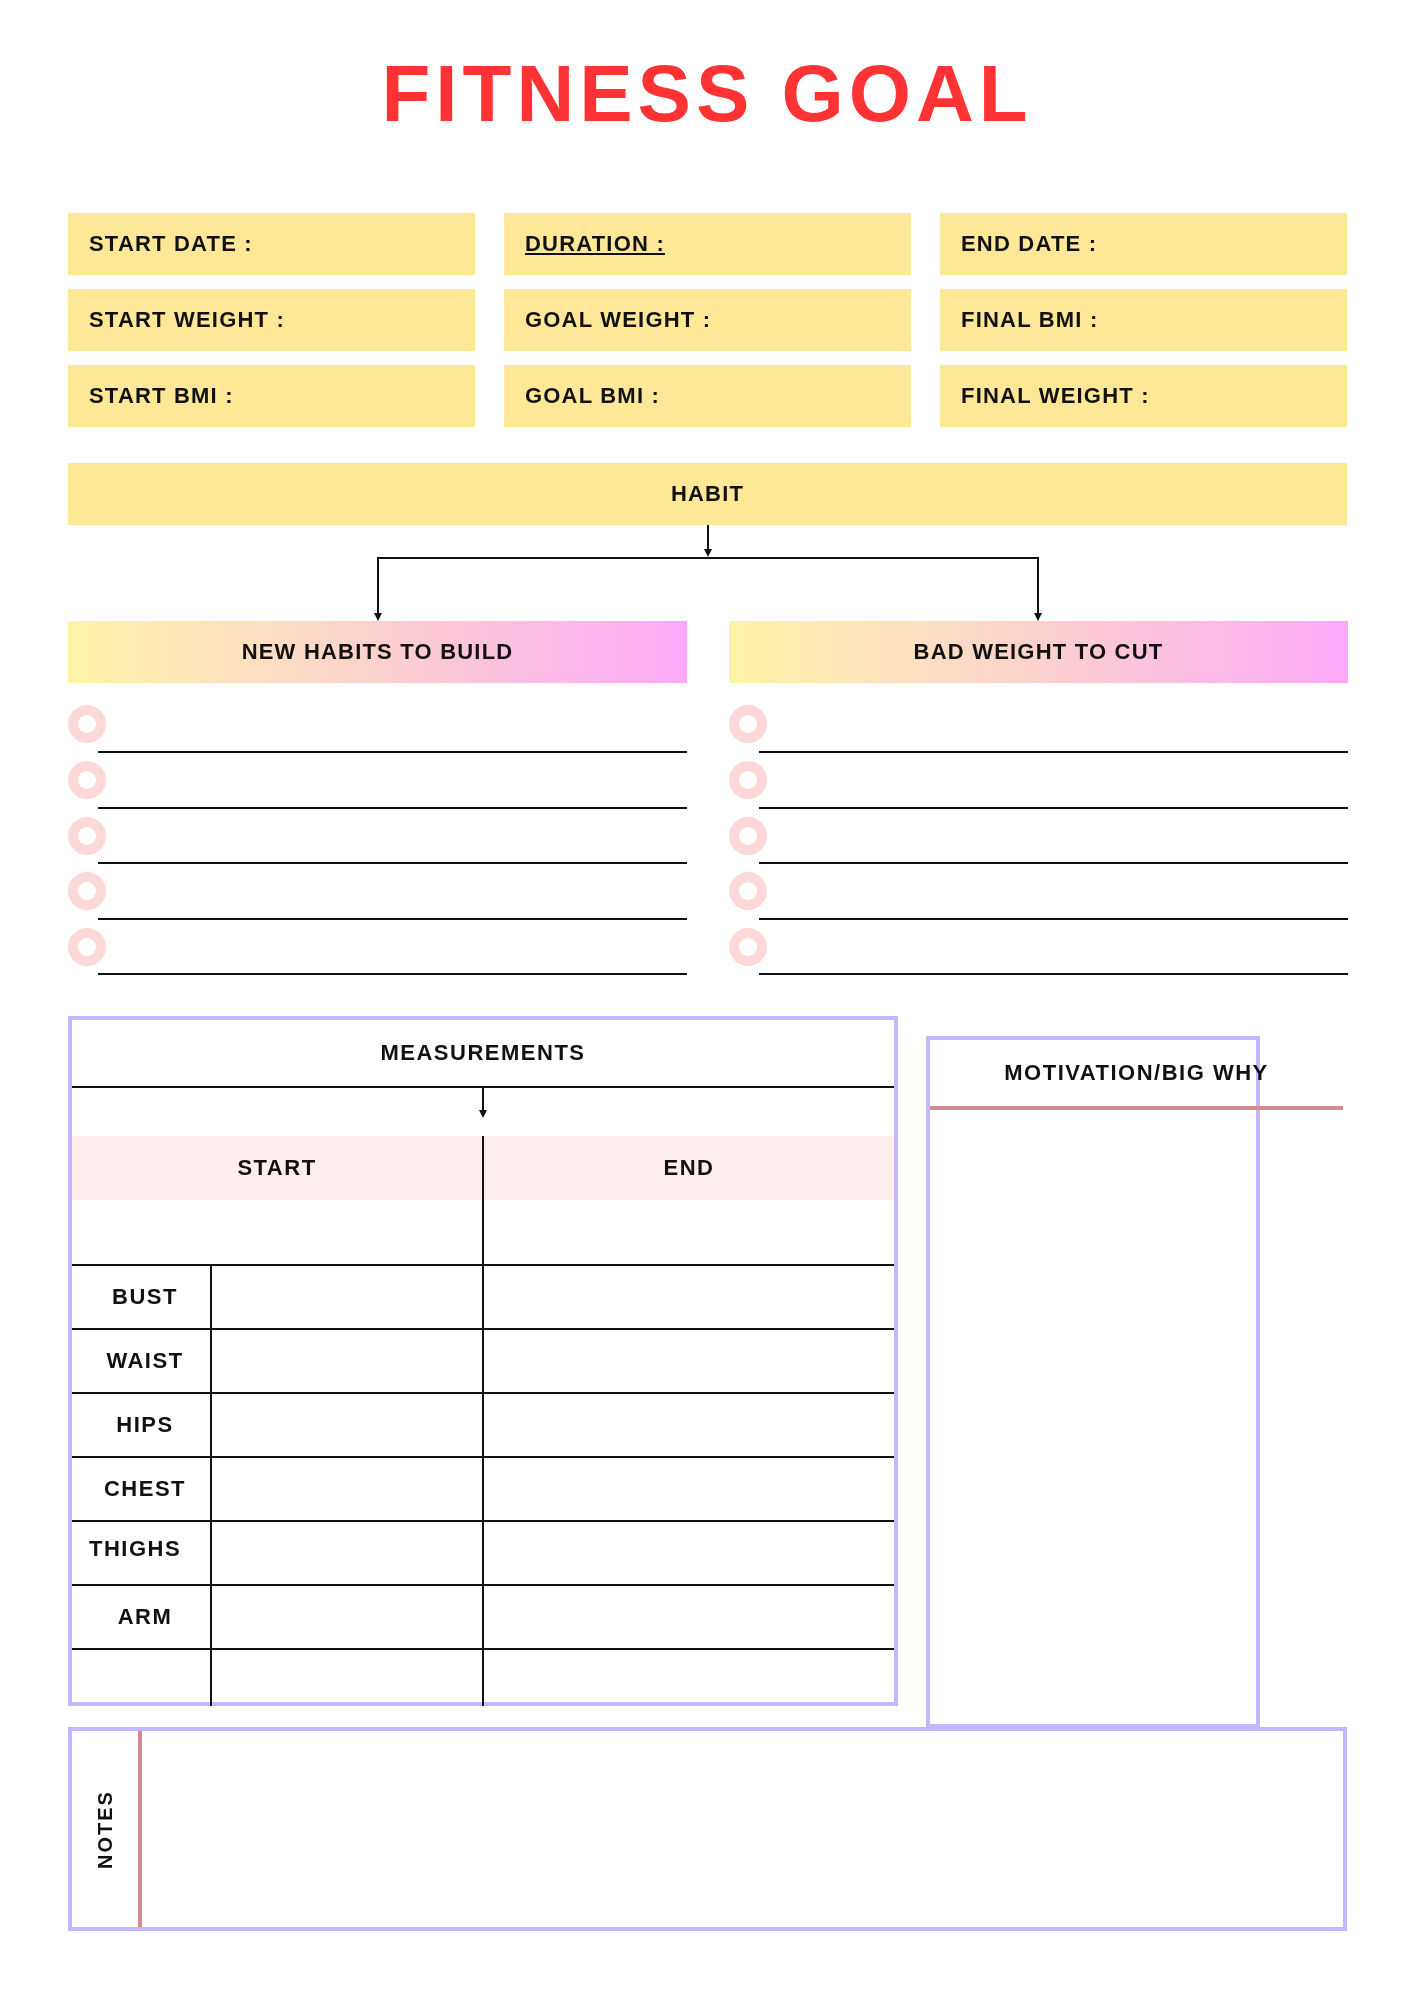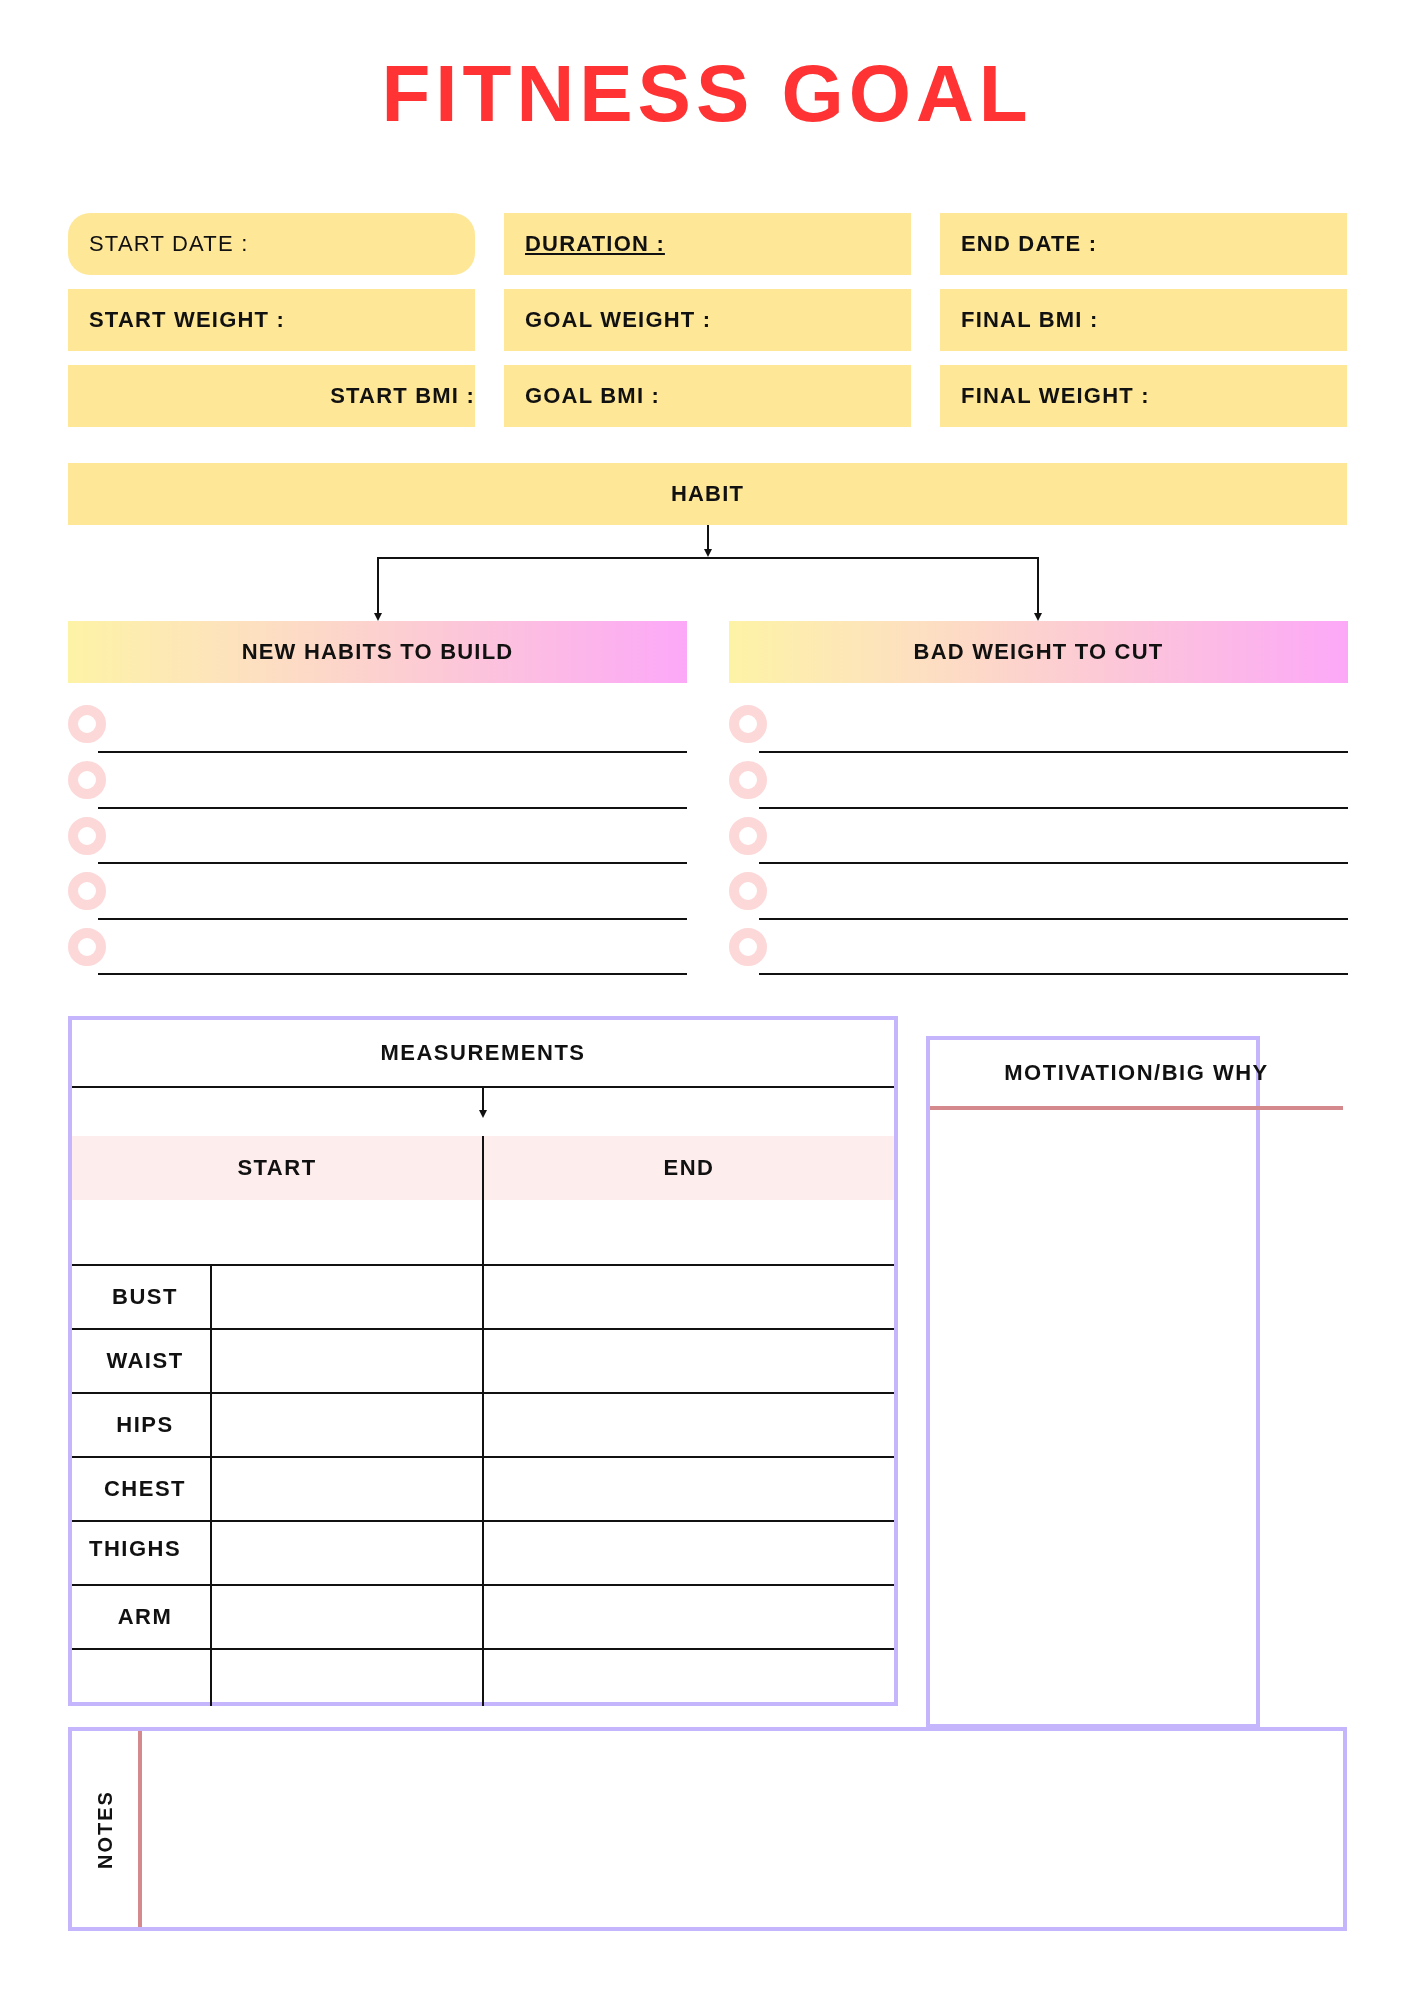--- a/index.html
+++ b/index.html
@@ -1,20 +1,20 @@
 <!DOCTYPE html>
 <html><head>
 <meta charset="utf-8">
 <style>
   html, body { margin:0; padding:0; background:#ffffff; }
   body { width:1414px; height:2000px; position:relative; font-family:"Liberation Sans", "DejaVu Sans", sans-serif; color:#111; overflow:hidden; }
   .abs { position:absolute; box-sizing:border-box; }
   .title { left:0; width:1414px; top:48px; text-align:center; font-size:80px; font-weight:bold; color:#ff3333; letter-spacing:5px; }
   .field { background:#fee898; height:62px; width:407px; display:flex; align-items:center; padding-left:21px; font-size:22px; font-weight:bold; letter-spacing:1.2px; }
-  .field.light { font-weight:normal;border-radius:22px; }
+  .field.light { font-weight:bold; }
   .habit-bar { left:68px; top:463px; width:1279px; height:62px; background:#fee898; display:flex; align-items:center; justify-content:center; font-size:22px; font-weight:bold; letter-spacing:1.2px; }
   .line-v { background:#111; width:2px; }
   .line-h { background:#111; height:2px; }
   .arrowhead { width:0; height:0; border-left:4px solid transparent; border-right:4px solid transparent; border-top:8px solid #111; }
   .grad { height:62px; width:619px; background:linear-gradient(90deg,#fdf3a6 0%,#fde0c0 30%,#fcc9d6 60%,#fca8f8 100%); display:flex; align-items:center; justify-content:center; font-size:22px; font-weight:bold; letter-spacing:1.2px; }
   .ring { width:38px; height:38px; border-radius:50%; border:10px solid #fdd8d8; background:#fff; }
   .rule { height:2px; background:#111; }
   .pinkbox { border:4px solid #c4b5fd; }
   .meas-title { font-size:22px; font-weight:bold; letter-spacing:1.5px; text-align:center; }
   .colhead { background:#fdeded; display:flex; align-items:center; justify-content:center; font-size:22px; font-weight:bold; letter-spacing:1.5px; }
@@ -39,21 +39,21 @@
 <div class="abs field" style="left:68px;top:289px;">
     <span>START WEIGHT :</span>
   </div>
 <div class="abs field" style="left:504px;top:289px;">
     <span>GOAL WEIGHT :</span>
   </div>
 <div class="abs field" style="left:940px;top:289px;">
     <span>FINAL BMI :</span>
   </div>
 
-<div class="abs field" style="left:68px;top:365px;justify-content:flex-end;">
+<div class="abs field" style="left:68px;top:365px;">
     <span>START BMI :</span>
   </div>
 <div class="abs field" style="left:504px;top:365px;">
     <span>GOAL BMI :</span>
   </div>
 <div class="abs field" style="left:940px;top:365px;">
     <span>FINAL WEIGHT :</span>
   </div>
 
 <div class="abs habit-bar">HABIT</div>

